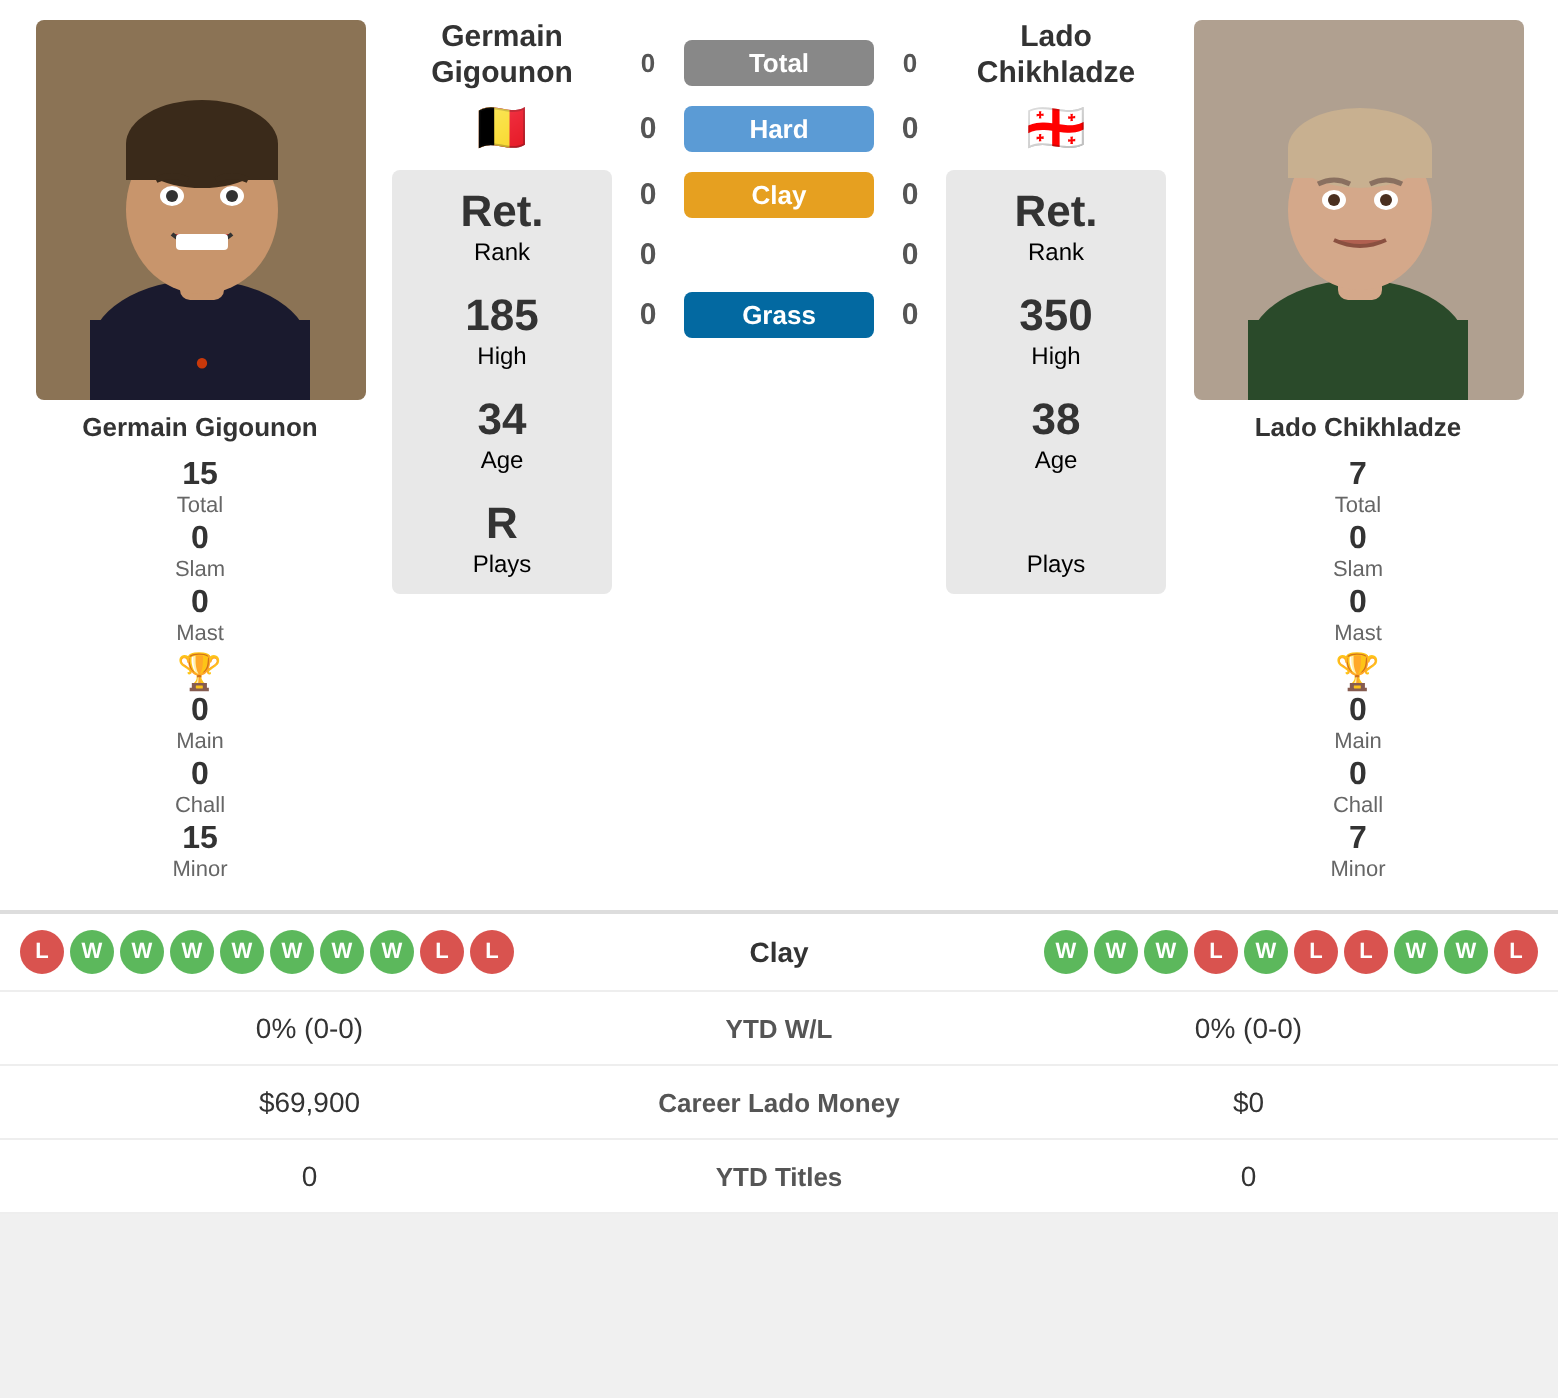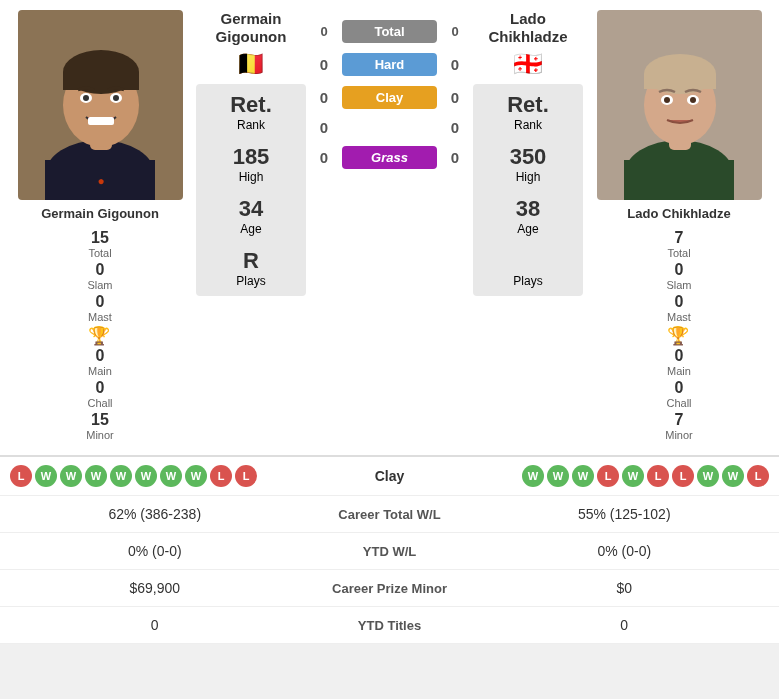--- a/index.html
+++ b/index.html
@@ -118,21 +118,21 @@
       font-weight: bold;
       color: #fff;
       margin: 0 6px;
     }
 
     .surface-total { color: #555; font-weight: bold; font-size: 13px; }
 
     .btn-hard { background: #5b9bd5; }
     .btn-clay { background: #e6a020; }
     .btn-indoor { background: #6aabdb; }
-    .btn-grass { background: #a21caf; font-style: italic; }
+    .btn-grass { background: #0369a1; }
 
     .total-row {
       display: flex;
       align-items: center;
       width: 100%;
       justify-content: space-between;
       margin-bottom: 10px;
     }
 
     
@@ -507,32 +507,27 @@
           <span class="form-badge form-l">L</span>
           <span class="form-badge form-l">L</span>
           <span class="form-badge form-w">W</span>
           <span class="form-badge form-w">W</span>
           <span class="form-badge form-l">L</span>
         </div>
     </div>
 
     <div id="stats-rows-container">
         <div class="data-row">
-      <div class="data-left">62% (386-238)</div>
-      <div class="data-center"><strong>Career Total W/L</strong></div>
-      <div class="data-right">55% (125-102)</div>
-    </div>
-        <div class="data-row">
       <div class="data-left">0% (0-0)</div>
       <div class="data-center"><strong>YTD W/L</strong></div>
       <div class="data-right">0% (0-0)</div>
     </div>
         <div class="data-row">
       <div class="data-left">$69,900</div>
-      <div class="data-center"><strong>Career Prize Minor</strong></div>
+      <div class="data-center"><strong>Career Lado Money</strong></div>
       <div class="data-right">$0</div>
     </div>
         <div class="data-row">
       <div class="data-left">0</div>
       <div class="data-center"><strong>YTD Titles</strong></div>
       <div class="data-right">0</div>
     </div>
       </div>
 
   </div>

